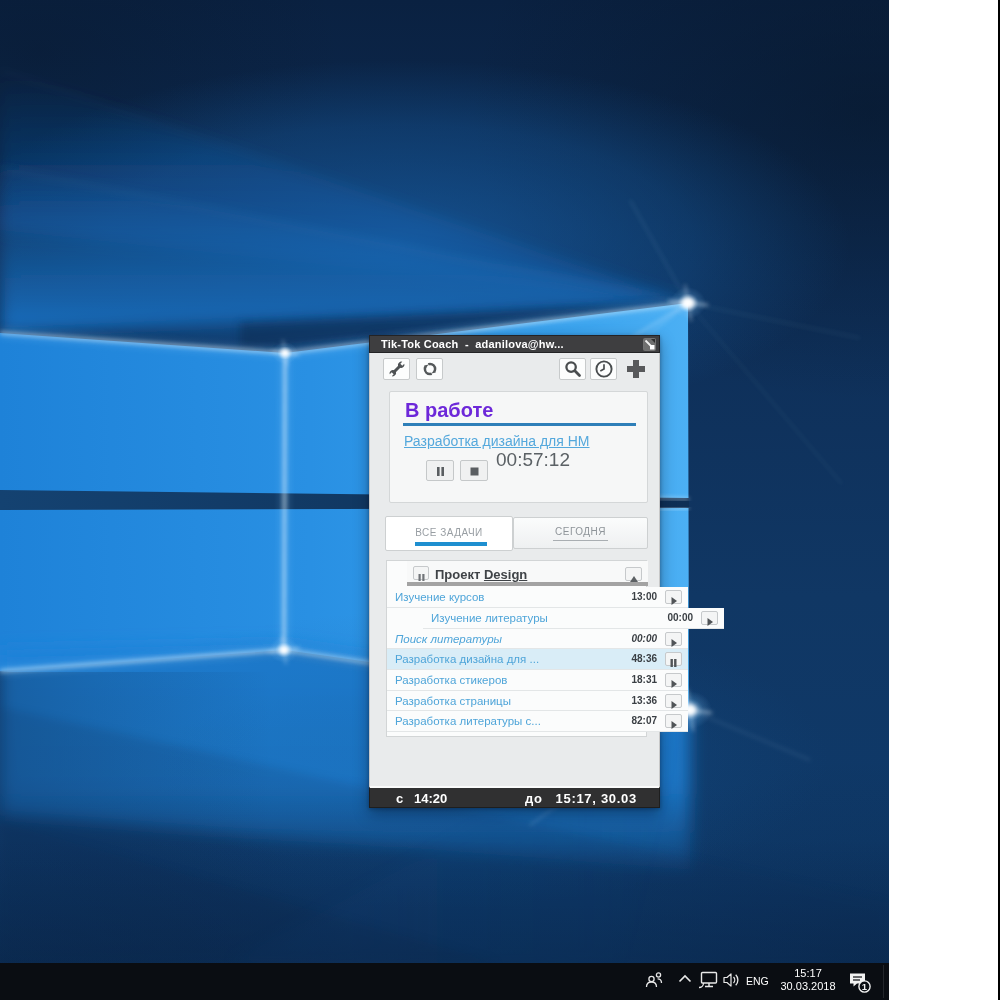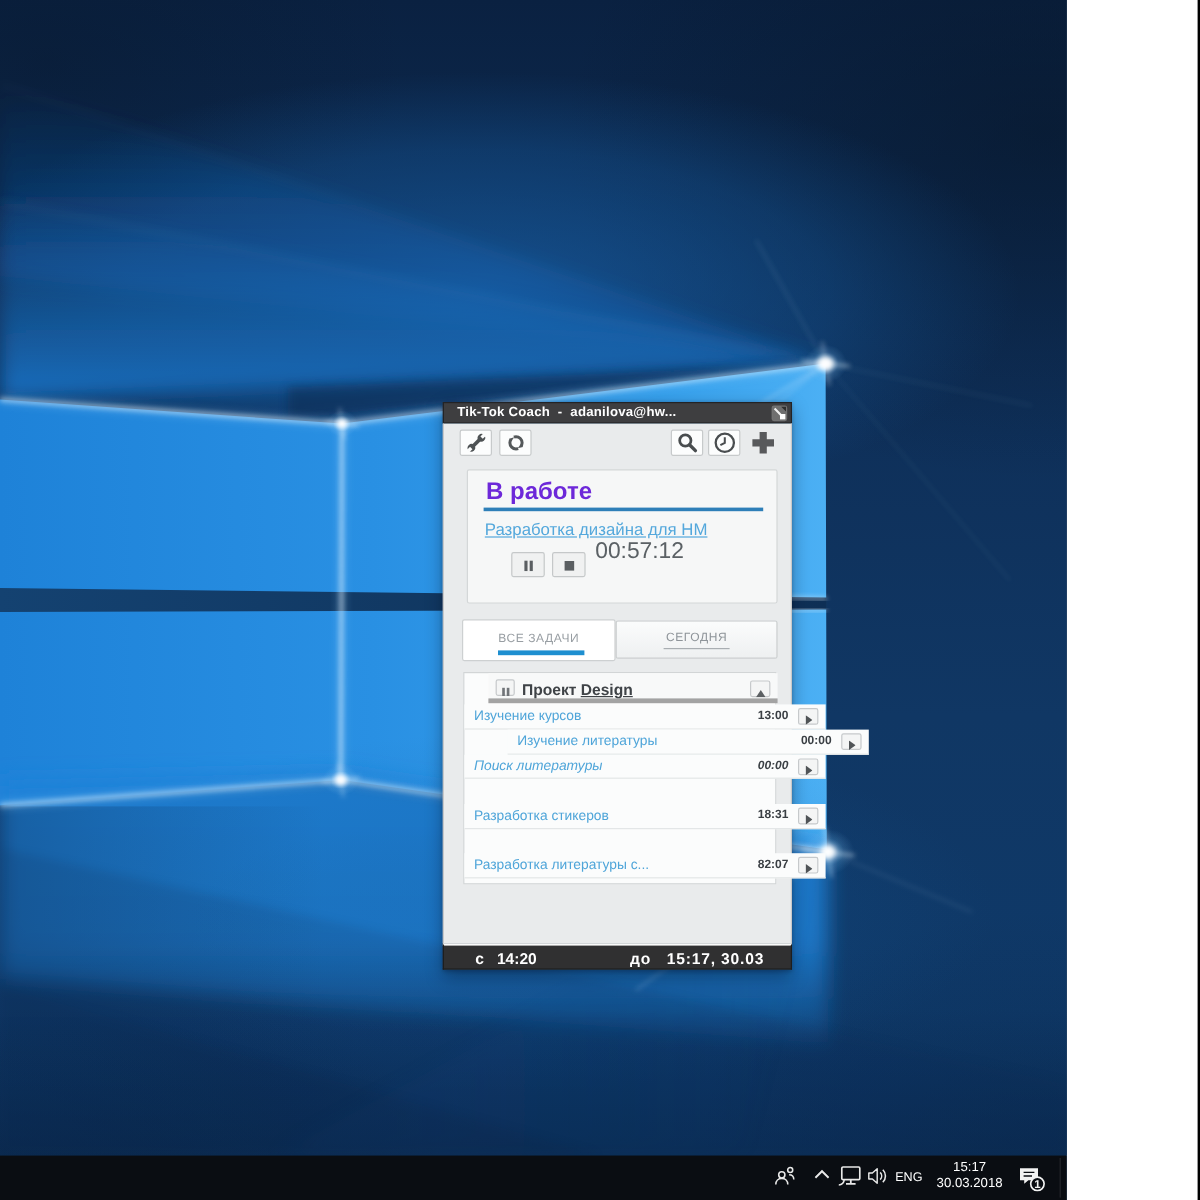--- a/index.html
+++ b/index.html
@@ -339,27 +339,42 @@
                 <path d="M0.5 0 L6 4 L0.5 8 z" fill="#505457"></path>
               </svg></div>
           </div>
 <div class="row" style="top:68px;height:20px;font-style:italic;">
             <div class="nm">Поиск литературы</div>
             <div class="tm">00:00</div>
             <div class="rowbtn" style="top:3px;"><svg width="6" height="8" viewBox="0 0 6 8" style="margin-top:2px;">
                 <path d="M0.5 0 L6 4 L0.5 8 z" fill="#505457"></path>
               </svg></div>
           </div>
+<div class="row hl" style="top:88px;">
+            <div class="nm">Разработка дизайна для ...</div>
+            <div class="tm">48:36</div>
+            <div class="rowbtn" style="top:3px;"><svg width="7" height="8" viewBox="0 0 7 8" style="margin-top:2px;">
+                <rect x="0.5" width="2.4" height="8" fill="#505457"></rect>
+                <rect x="4.1" width="2.4" height="8" fill="#505457"></rect>
+              </svg></div>
+          </div>
 <div class="row" style="top:109px;">
             <div class="nm">Разработка стикеров</div>
             <div class="tm">18:31</div>
             <div class="rowbtn" style="top:3px;"><svg width="6" height="8" viewBox="0 0 6 8" style="margin-top:2px;">
                 <path d="M0.5 0 L6 4 L0.5 8 z" fill="#505457"></path>
               </svg></div>
           </div>
+<div class="row" style="top:130px;height:20px;">
+            <div class="nm">Разработка страницы</div>
+            <div class="tm">13:36</div>
+            <div class="rowbtn" style="top:3px;"><svg width="6" height="8" viewBox="0 0 6 8" style="margin-top:2px;">
+                <path d="M0.5 0 L6 4 L0.5 8 z" fill="#505457"></path>
+              </svg></div>
+          </div>
 <div class="row" style="top:150px;">
             <div class="nm">Разработка литературы с...</div>
             <div class="tm">82:07</div>
             <div class="rowbtn" style="top:3px;"><svg width="6" height="8" viewBox="0 0 6 8" style="margin-top:2px;">
                 <path d="M0.5 0 L6 4 L0.5 8 z" fill="#505457"></path>
               </svg></div>
           </div>
 </div>
 </div>
 <div id="statusbar">

